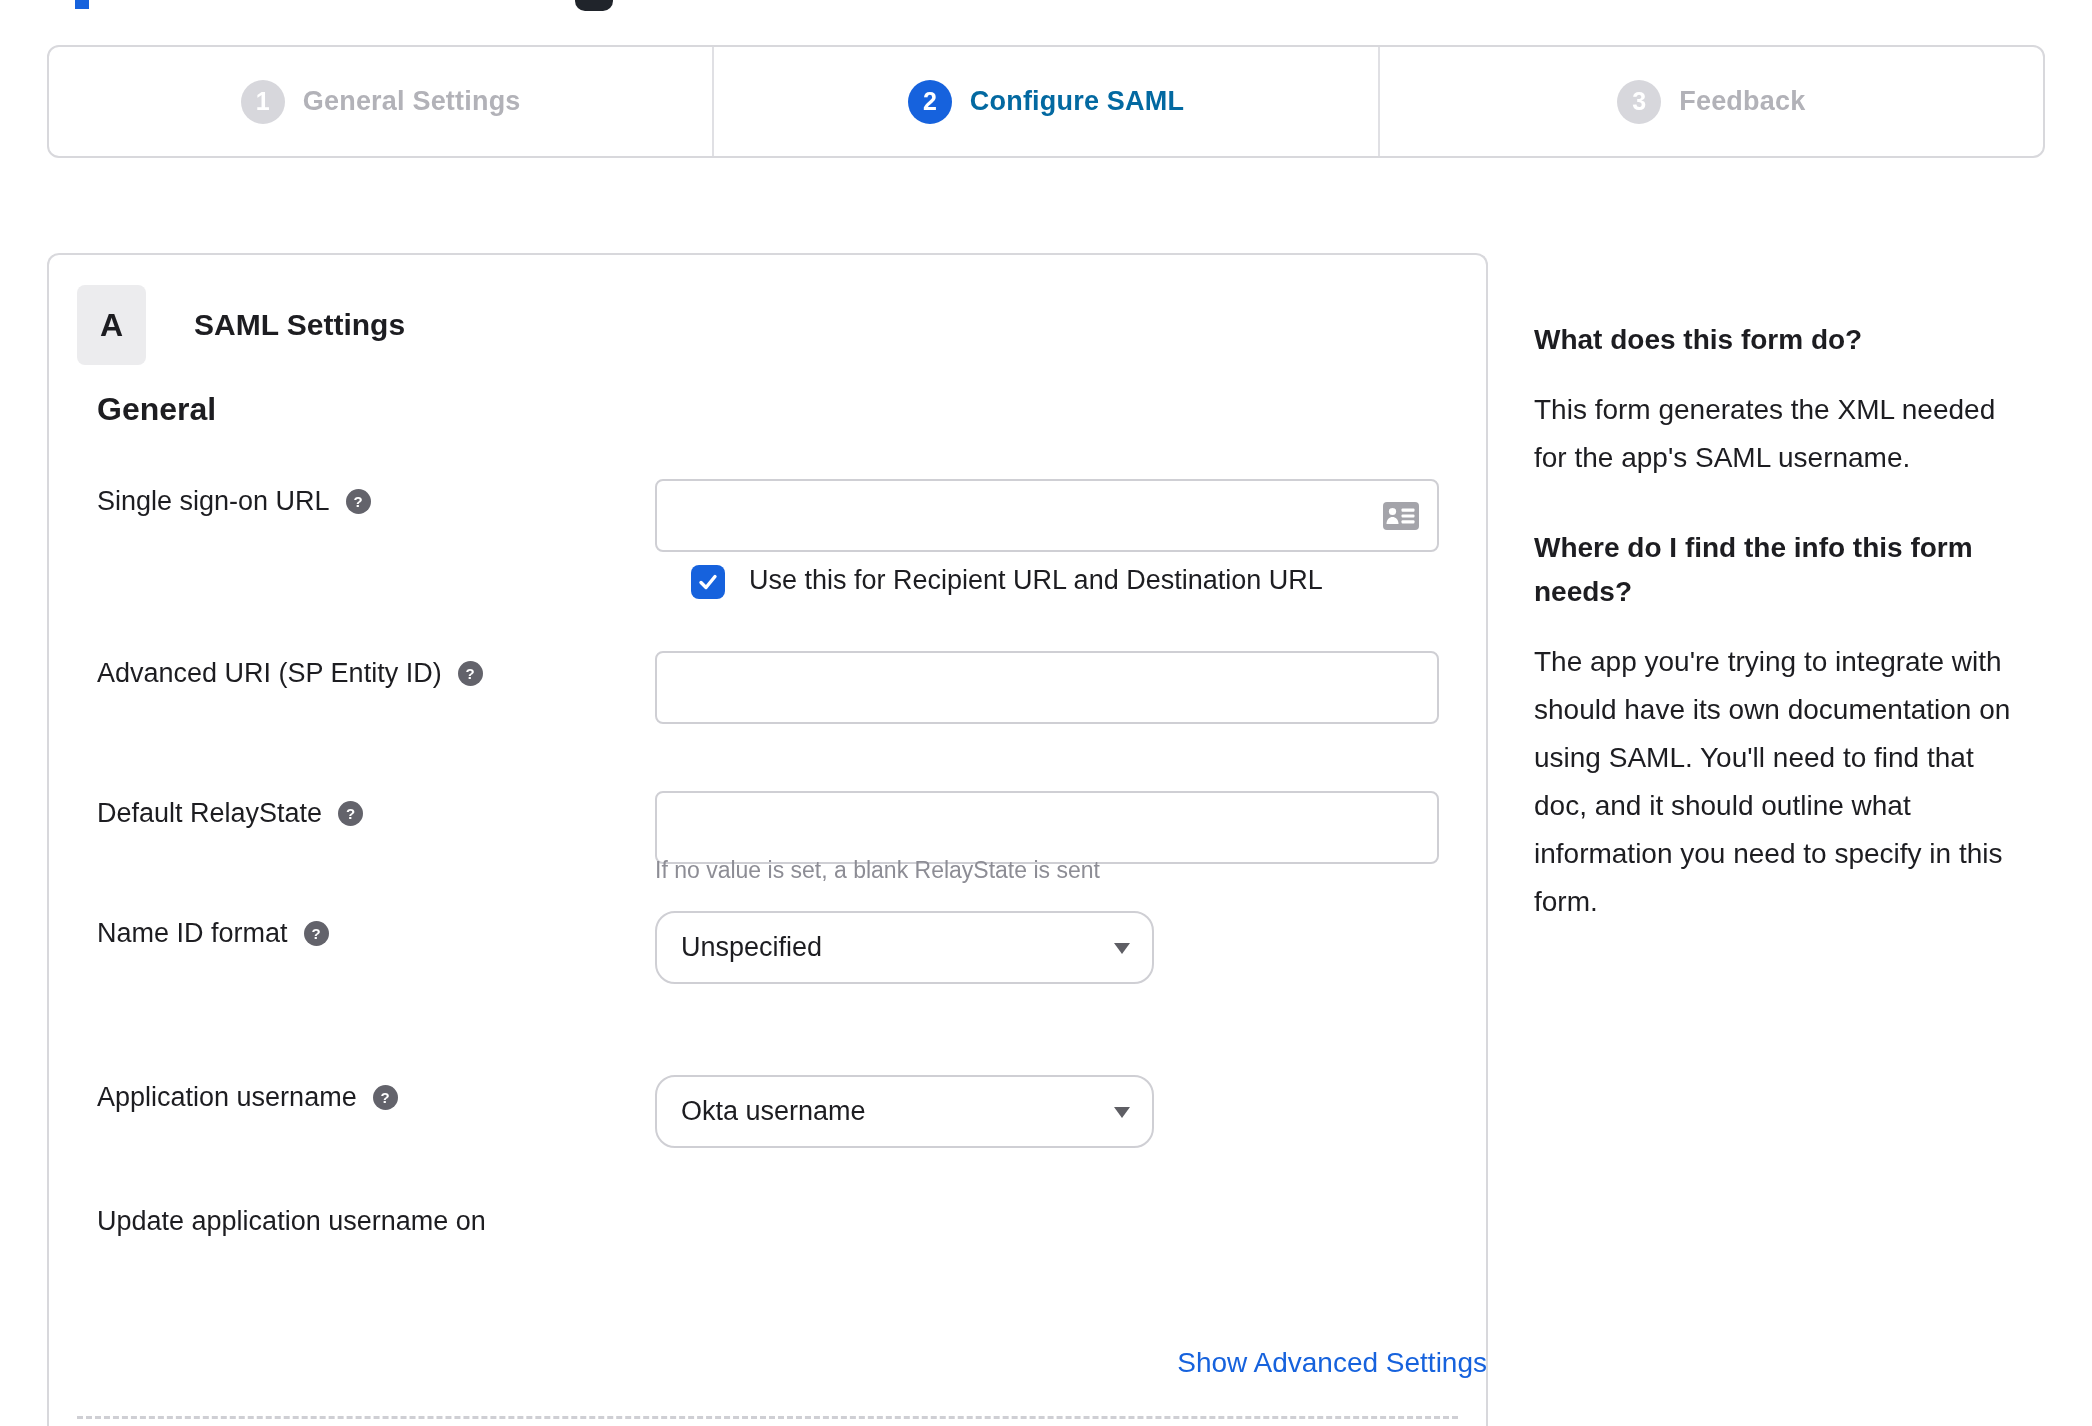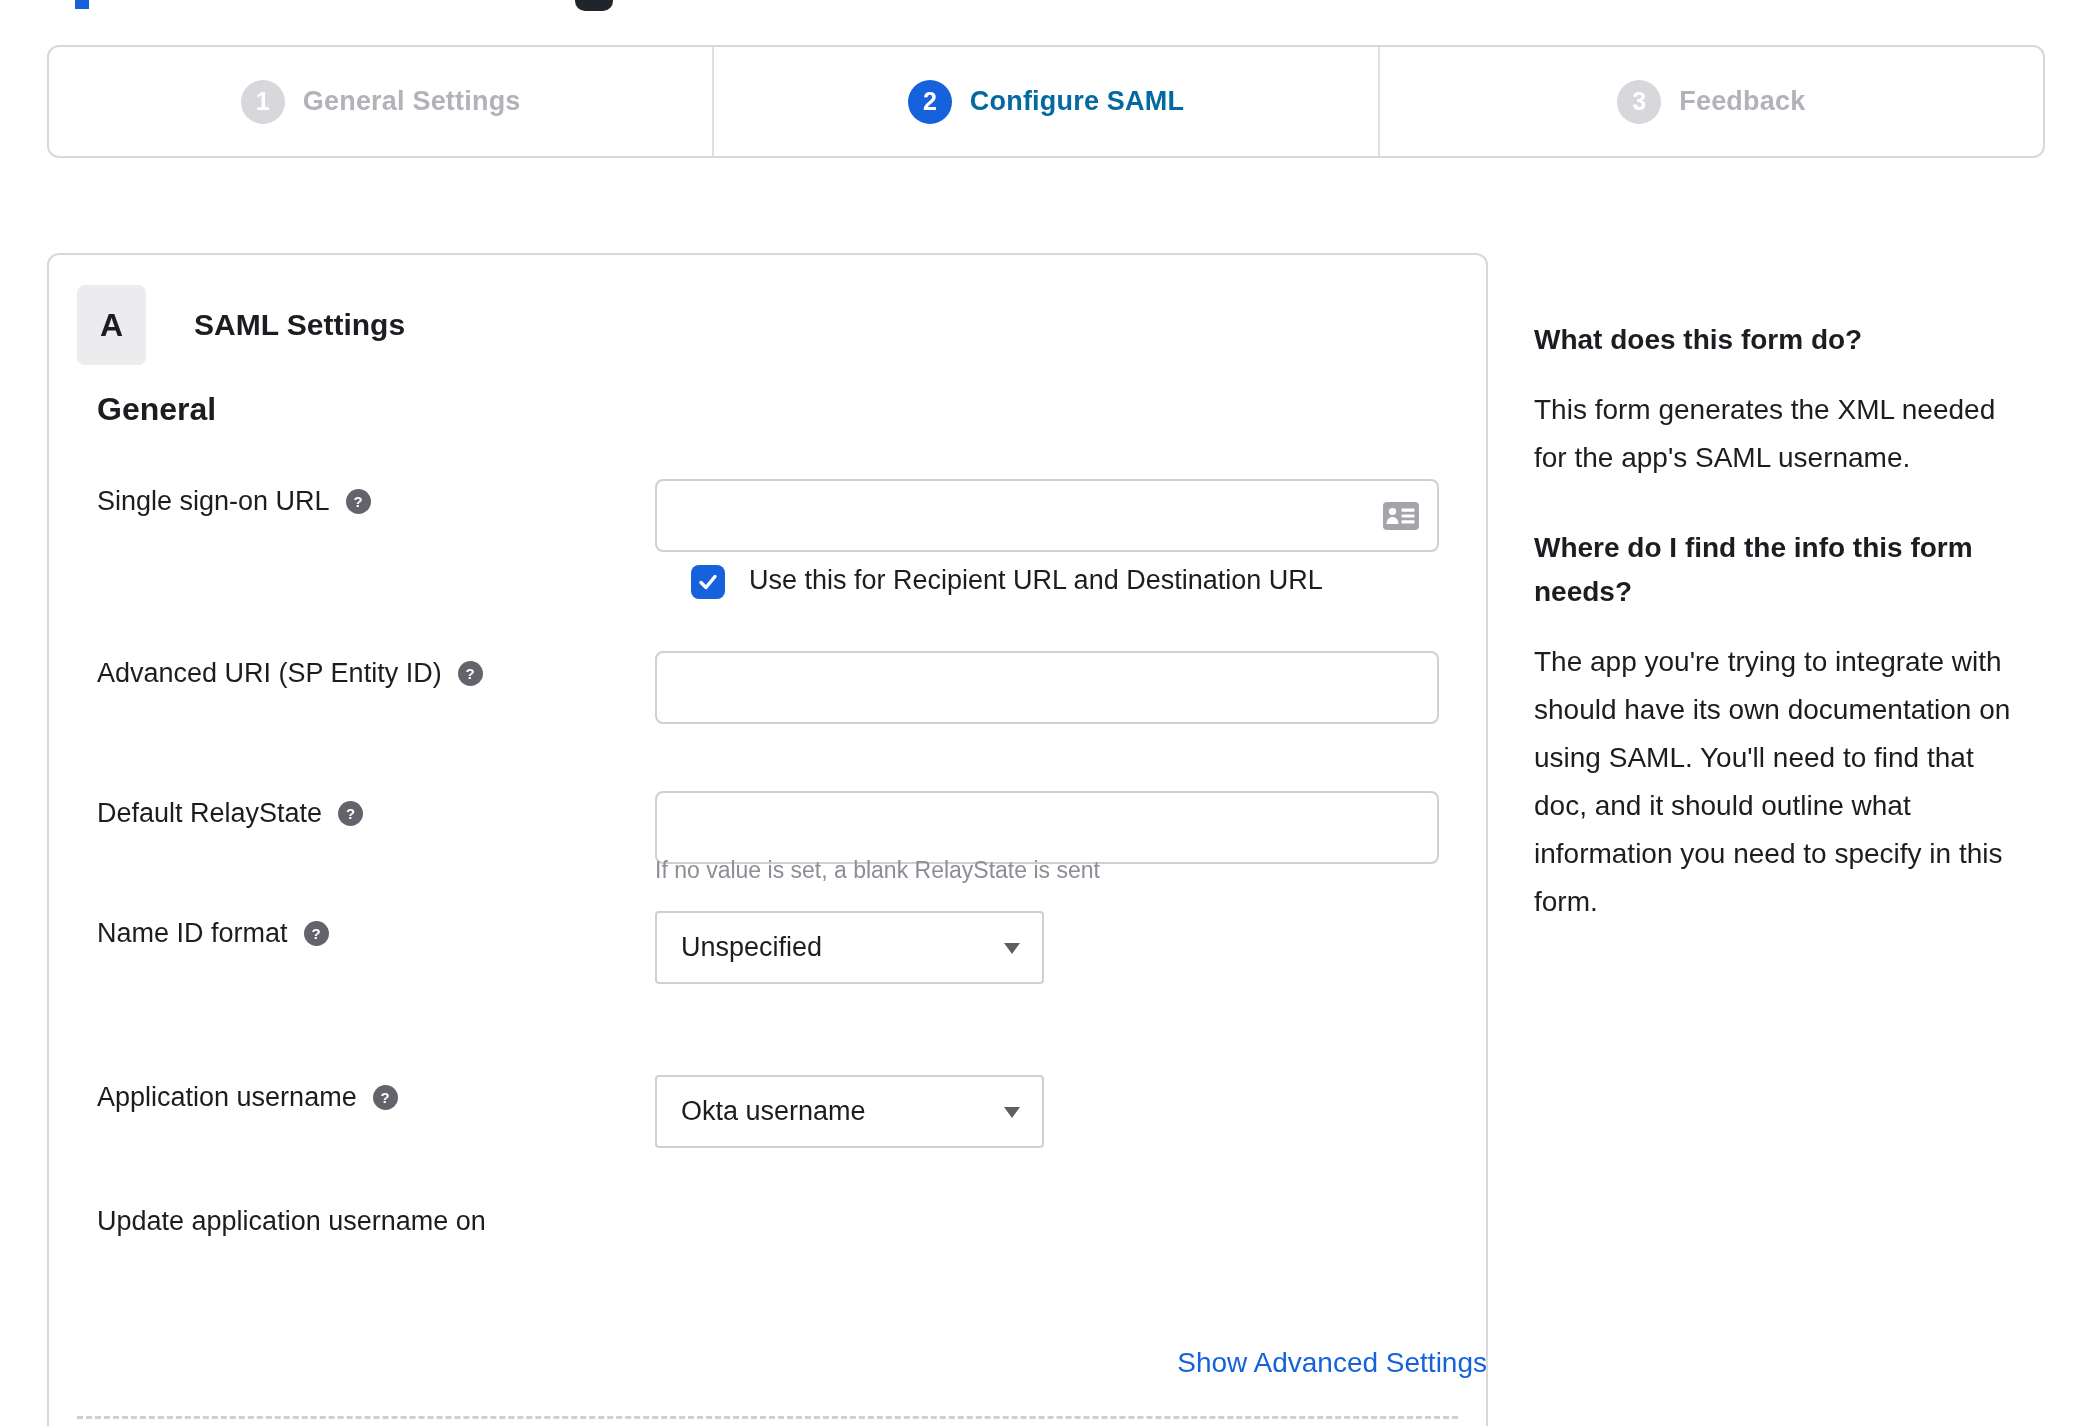--- a/index.html
+++ b/index.html
@@ -64,21 +64,21 @@
   .checkbox-row { position:absolute; left:606px; display:flex; gap:24px;padding-left:36px; }
   .checkbox {
     width:34px; height:34px; background:#1662dd; border-radius:8px;
     display:flex; align-items:center; justify-content:center; cursor:pointer; flex:none;
   }
   .checkbox-label { font-size:27px; color:#1d1d21; }
 
   .hint { position:absolute; left:606px; font-size:23px; color:#8d8d95; }
 
   .select {
-    width:389px; height:73px; border:2px solid #cfcfd4; border-radius:4px; background:#fff;
+    width:499px; height:73px; border:2px solid #cfcfd4; border-radius:20px; background:#fff;
     display:flex; align-items:center; padding:0 24px; position:relative; cursor:pointer;
   }
   .select-value { font-size:27px; color:#1d1d21; }
   .select-arrow {
     position:absolute; right:22px; top:50%; margin-top:-5px;
     width:0; height:0; border-left:8px solid transparent; border-right:8px solid transparent;
     border-top:11px solid #5e5e64;
   }
 
   .advanced-row { position:absolute; left:606px; width:832px; text-align:right; }

